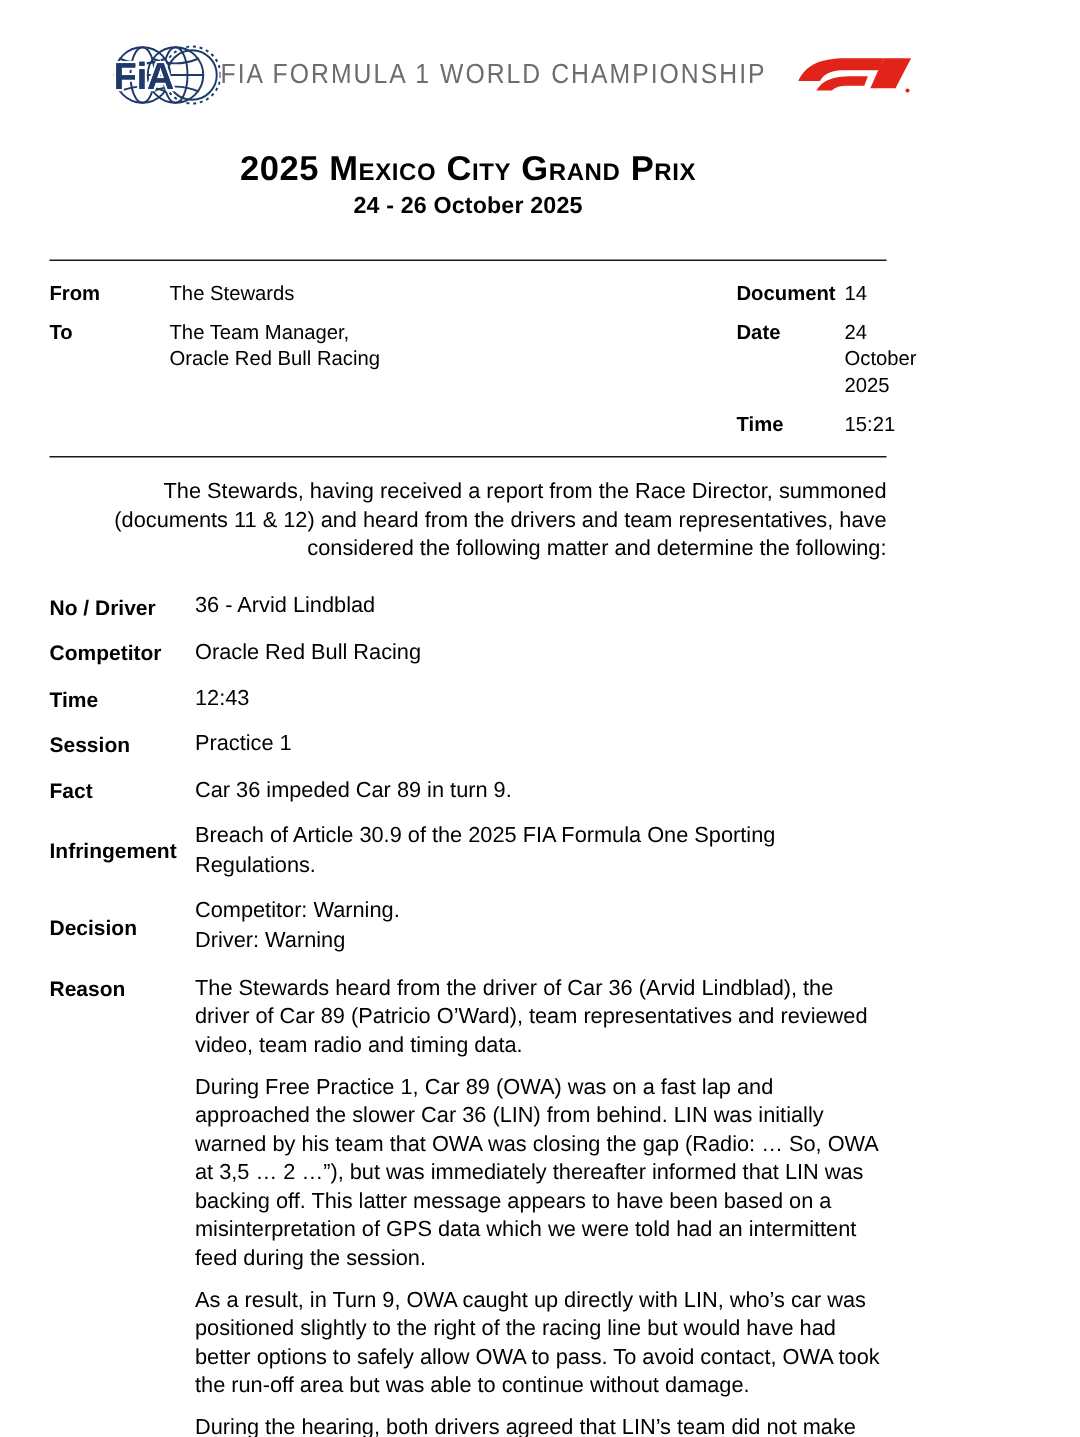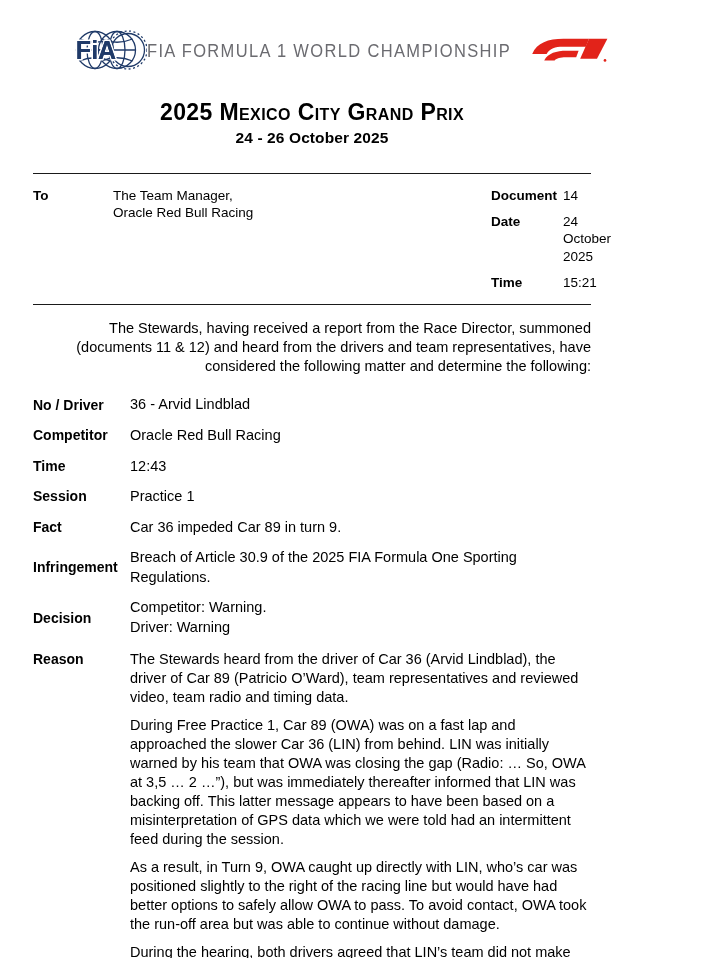--- a/index.html
+++ b/index.html
@@ -221,20 +221,24 @@
     <div class="gp-title">2025 Mexico City Grand Prix</div>
     <div class="gp-dates">24 - 26 October 2025</div>
   </div>
 
   <hr class="hrule rule-top">
 
   <div class="meta">
 
     <div class="meta-col-left">
       <div class="meta-row">
+        <div class="meta-label">From</div>
+        <div class="meta-value">The Stewards</div>
+      </div>
+      <div class="meta-row">
         <div class="meta-label">To</div>
         <div class="meta-value">The Team Manager,
 Oracle Red Bull Racing</div>
       </div>
     </div>
 
     <div class="meta-col-right">
       <div class="meta-row">
         <div class="meta-label wide">Document</div>
         <div class="meta-value">14</div>

